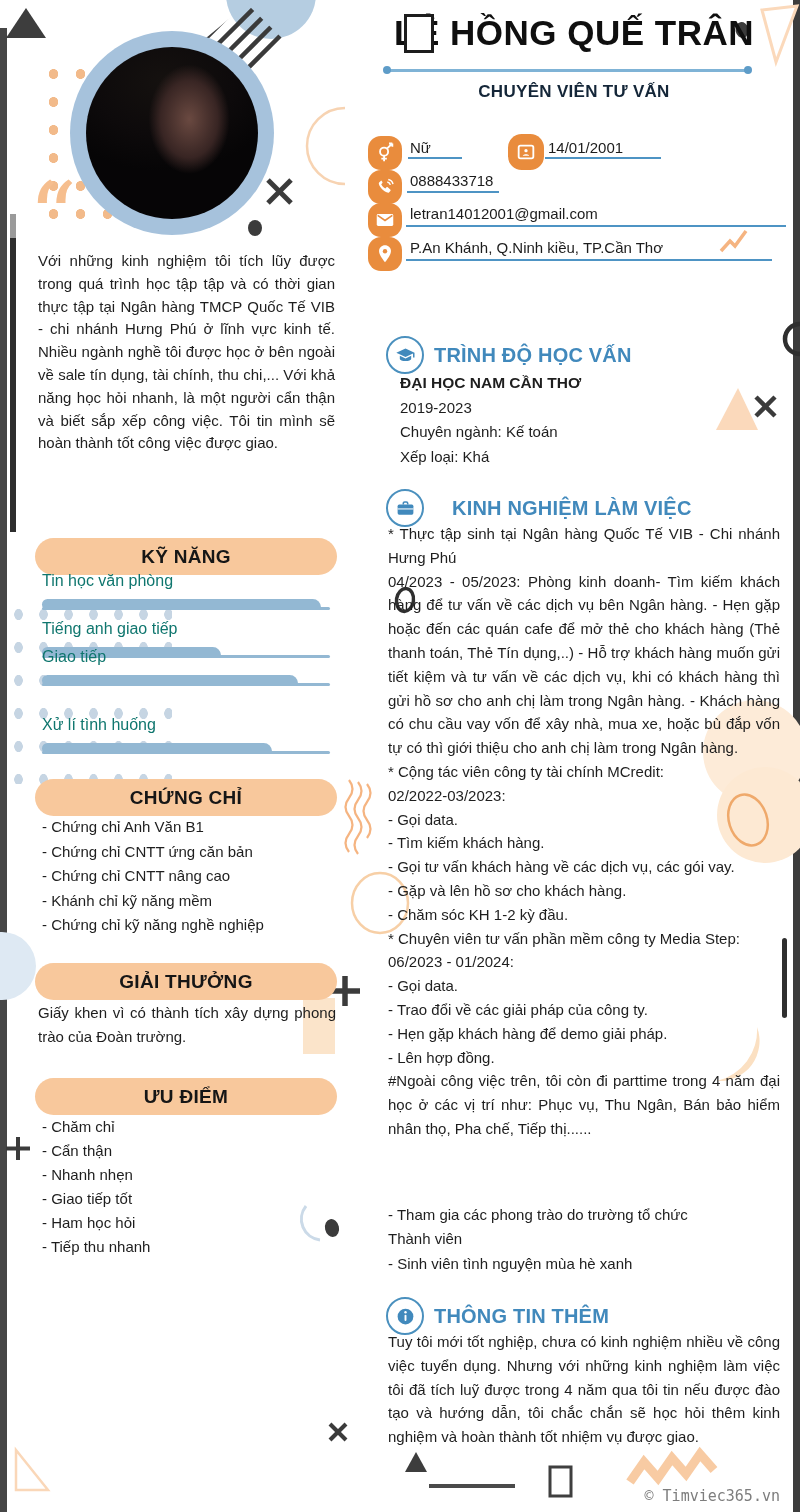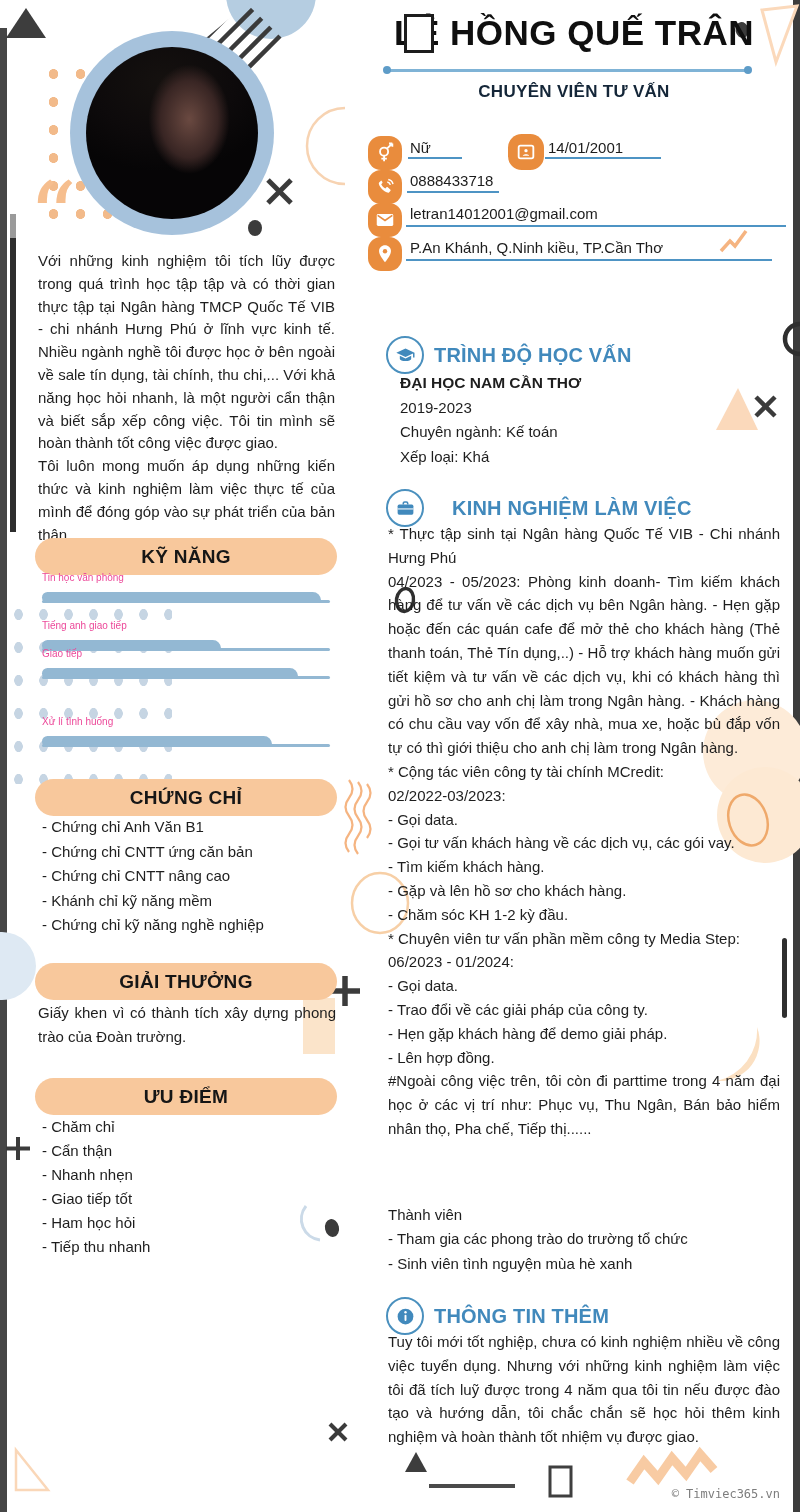--- a/index.html
+++ b/index.html
@@ -25,21 +25,21 @@
     background-image:radial-gradient(#f2ba8a 4.5px,transparent 5px);background-size:27px 28px;background-position:4px 4px;}
   .dots-blue{left:4px;top:596px;width:168px;height:188px;z-index:1;
     background-image:radial-gradient(#c6d5e3 4px,transparent 4.5px);background-size:25px 33px;background-position:2px 2px;}
   .quote{left:28px;top:172px;font-family:"DejaVu Serif",serif;font-size:96px;line-height:90px;color:#f6be8e;z-index:3;}
   
   .intro{left:38px;top:250px;width:297px;font-size:15px;line-height:22.8px;text-align:justify;z-index:5;}
   .intro p{margin:0;}
   .pill{left:35px;width:302px;height:37px;border-radius:19px;background:#f8c89c;display:flex;align-items:center;justify-content:center;
     font-weight:bold;font-size:19px;color:#161616;z-index:5;letter-spacing:.3px;}
   .skill{position:absolute;left:42px;width:288px;z-index:5;}
-  .skill-label{font-size:10px;color:#ec4899;}
+  .skill-label{font-size:16px;color:#0f766e;}
   .skill-bar{position:relative;height:11px;margin-top:9px;}
   .skill-track{position:absolute;left:0;right:0;bottom:0;height:3.5px;border-radius:2px;background:#93b8d3;}
   .skill-fill{position:absolute;left:0;top:0;height:11px;background:#93b8d3;border-radius:6px 9px 3px 6px;}
   .list{z-index:5;font-size:15px;}
   .list div{height:24.6px;}
   .para{z-index:5;font-size:15px;line-height:23.8px;text-align:justify;}
   
   .name{left:390px;top:13px;width:368px;text-align:center;font-size:35px;font-weight:bold;color:#0f0f0f;z-index:5;letter-spacing:.5px;}
   .tofu{left:404px;top:14px;width:24px;height:33px;border:3.5px solid #1d1d1d;background:#fff;z-index:6;}
   .divider{left:388px;top:69px;width:362px;height:2.5px;background:#7fb3d6;z-index:5;}
@@ -53,21 +53,21 @@
   
   .rsec{display:flex;align-items:center;gap:10px;z-index:5;}
   .sec-ic{width:34px;height:34px;border:2.5px solid #4a90be;border-radius:50%;display:flex;align-items:center;justify-content:center;flex:0 0 auto;background:#fff;}
   .sec-ic svg{width:21px;height:21px;}
   .rsec h2{margin:0;font-size:20px;font-weight:bold;color:#4189bc;letter-spacing:.2px;}
   .edu-line{left:400px;font-size:15px;z-index:5;}
   .exp{left:388px;top:522px;width:392px;z-index:5;}
   .exp p{margin:0;}
   .act{left:388px;top:1206px;font-size:15px;z-index:5;}
   .act div{height:24.3px;}
-  .watermark{left:560px;top:1487px;width:220px;text-align:right;font-family:"DejaVu Sans Mono",monospace;font-size:12px;color:#7d7d7d;z-index:5;}
+  .watermark{left:560px;top:1487px;width:220px;text-align:right;font-family:"DejaVu Sans Mono",monospace;font-size:15px;color:#7d7d7d;z-index:5;}
   svg.decor{position:absolute;left:0;top:0;z-index:3;pointer-events:none;}
   svg.behind{position:absolute;left:0;top:0;z-index:1;pointer-events:none;}
 </style>
 </head>
 <body>
 
 <div class="page">
 
   <svg class="behind" width="800" height="1512" viewBox="0 0 800 1512">
     <defs>
@@ -200,21 +200,20 @@
     <svg viewBox="0 0 24 24">
         <path d="M12 2.5c-3.6 0-6.5 2.8-6.5 6.3C5.5 13.5 12 21 12 21s6.5-7.5 6.5-12.2c0-3.5-2.9-6.3-6.5-6.3z" fill="#fff"></path>
     <circle cx="12" cy="9" r="2.4" fill="#e98c3d"></circle>
       </svg>
   </div>
   <div class="abs cval" style="left:410px;top:239px;">P.An Khánh, Q.Ninh kiều, TP.Cần Thơ</div>
   <div class="abs cline" style="left:406px;top:259px;width:366px;"></div>
 
   <div class="abs intro">
     <p>Với những kinh nghiệm tôi tích lũy được trong quá trình học tập tập và có thời gian thực tập tại Ngân hàng TMCP Quốc Tế VIB - chi nhánh Hưng Phú ở lĩnh vực kinh tế. Nhiều ngành nghề tôi được học ở bên ngoài về sale tín dụng, tài chính, thu chi,... Với khả năng học hỏi nhanh, là một người cẩn thận và biết sắp xếp công việc. Tôi tin mình sẽ hoàn thành tốt công việc được giao.</p>
-    <p>Tôi luôn mong muốn áp dụng những kiến thức và kinh nghiệm làm việc thực tế của mình để đóng góp vào sự phát triển của bản thân.</p>
   </div>
 
   <div class="abs pill" style="top:538px;">KỸ NĂNG</div>
 
   <div class="skill" style="top:572px;">
     <div class="skill-label">Tin học văn phòng</div>
     <div class="skill-bar">
         <div class="skill-track"></div>
         <div class="skill-fill" style="width: 97%;"></div>
       </div>
@@ -286,36 +285,36 @@
         </svg>
     </span>
     <h2>KINH NGHIỆM LÀM VIỆC</h2>
   </div>
   <div class="abs exp para">
     <p>* Thực tập sinh tại Ngân hàng Quốc Tế VIB - Chi nhánh Hưng Phú</p>
     <p>04/2023 - 05/2023: Phòng kinh doanh- Tìm kiếm khách hàng để tư vấn về các dịch vụ bên Ngân hàng. - Hẹn gặp hoặc đến các quán cafe để mở thẻ cho khách hàng (Thẻ thanh toán, Thẻ Tín dụng,..) - Hỗ trợ khách hàng muốn gửi tiết kiệm và tư vấn về các dịch vụ, khi có khách hàng thì gửi hồ sơ cho anh chị làm trong Ngân hàng. - Khách hàng có chu cầu vay vốn để xây nhà, mua xe, hoặc bù đắp vốn tự có thì giới thiệu cho anh chị làm trong Ngân hàng.</p>
     <p>* Cộng tác viên công ty tài chính MCredit:</p>
     <p>02/2022-03/2023:</p>
     <p>- Gọi data.</p>
+    <p>- Tìm kiếm khách hàng.</p>
     <p>- Gọi tư vấn khách hàng về các dịch vụ, các gói vay.</p>
-    <p>- Tìm kiếm khách hàng.</p>
     <p>- Gặp và lên hồ sơ cho khách hàng.</p>
     <p>- Chăm sóc KH 1-2 kỳ đầu.</p>
     <p>* Chuyên viên tư vấn phần mềm công ty Media Step:</p>
     <p>06/2023 - 01/2024:</p>
     <p>- Gọi data.</p>
     <p>- Trao đổi về các giải pháp của công ty.</p>
     <p>- Hẹn gặp khách hàng để demo giải pháp.</p>
     <p>- Lên hợp đồng.</p>
     <p>#Ngoài công việc trên, tôi còn đi parttime trong 4 năm đại học ở các vị trí như: Phục vụ, Thu Ngân, Bán bảo hiểm nhân thọ, Pha chế, Tiếp thị......</p>
   </div>
 
   <div class="abs act">
+    <div>- Tham gia các phong trào do trường tổ chức</div>
     <div>Thành viên</div>
-    <div>- Tham gia các phong trào do trường tổ chức</div>
     <div>- Sinh viên tình nguyện mùa hè xanh</div>
   </div>
 
   <div class="abs rsec" style="left:386px;top:1297px;">
     <span class="sec-ic">
       <svg viewBox="0 0 24 24">
           <circle cx="12" cy="12" r="9" fill="#4189bc"></circle>
       <rect x="10.9" y="10" width="2.2" height="7" rx="1.1" fill="#fff"></rect>
           <circle cx="12" cy="7.2" r="1.4" fill="#fff"></circle>
         </svg>

